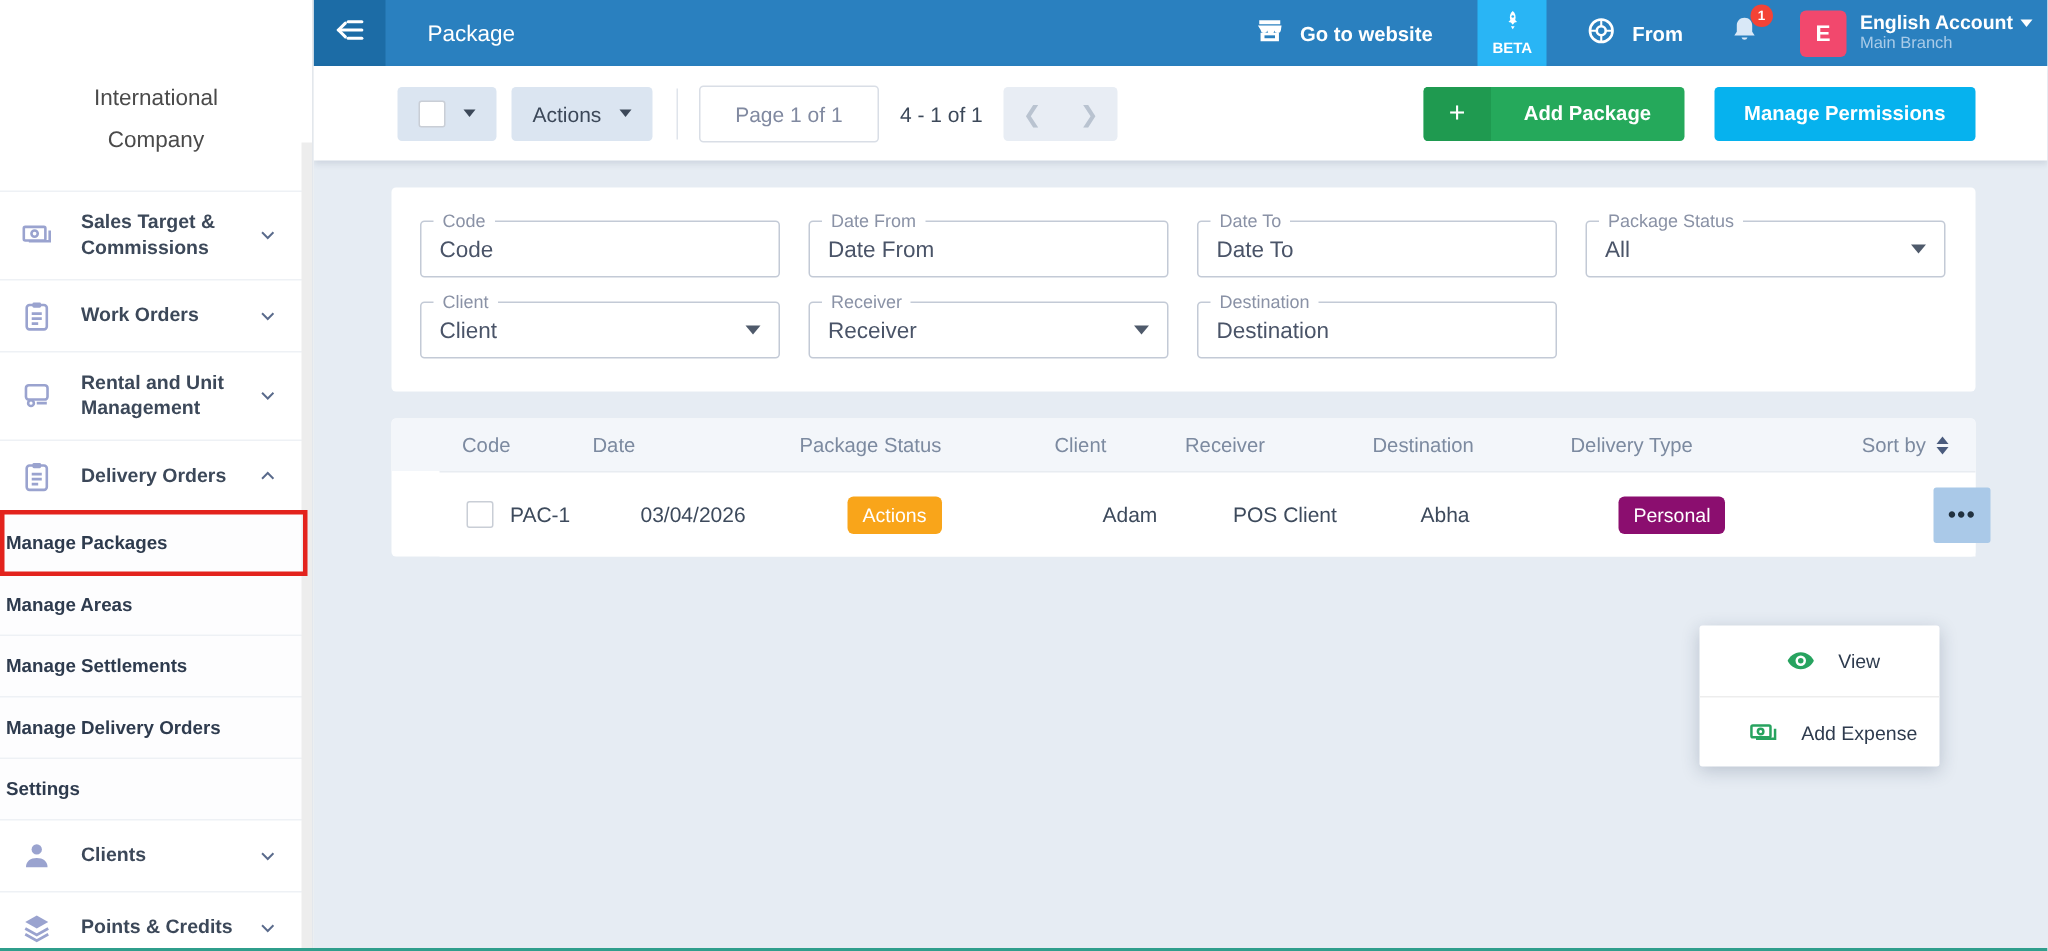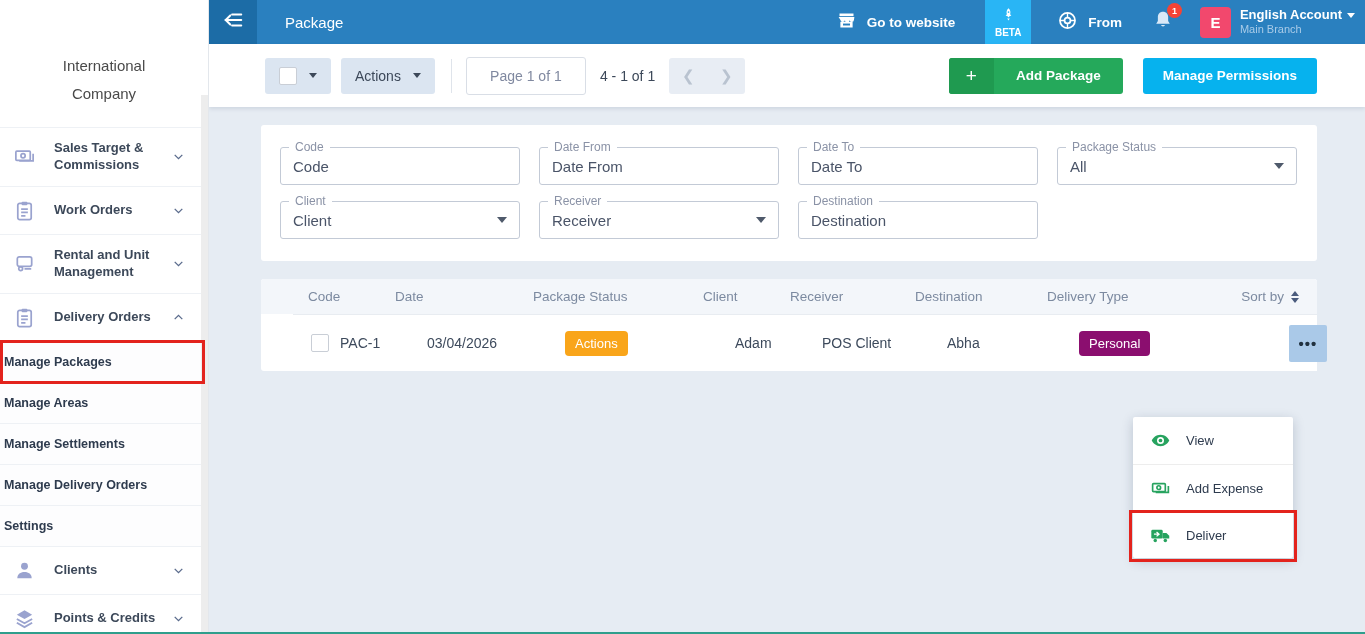--- a/index.html
+++ b/index.html
@@ -129,21 +129,21 @@
   .more-btn {
     width:38px; height:37px; background:#aac9e8; border:none; border-radius:2px;
     color:#21313f; font-size:15px; font-weight:700; letter-spacing:1px; cursor:pointer;
     display:flex; align-items:center; justify-content:center;
   }
   
   .row-menu {
     position:absolute; left:1133px; top:417px; width:160px; background:#fff; z-index:20;
     box-shadow:0 3px 12px rgba(30,50,80,.22); border-radius:2px;
   }
-  .menu-item { position:relative; height:47px; display:flex; align-items:center; gap:14px; padding-left:17px; cursor:pointer; border-top:1px solid #ededed; }
+  .menu-item { position:relative; height:47px; display:flex; align-items:center; gap:14px; padding-left:17px; cursor:pointer; border-top:1px solid #ededed;justify-content:center; }
   .menu-item:first-child { border-top:none; }
   .menu-label { font-size:13px; font-weight:500; color:#2e3b4e; }
   .menu-icon { width:22px; display:flex; align-items:center; color:#27a35f; }
   .red-outline-menu {
     position:absolute; left:-4px; right:-4px; top:-2px; bottom:-4px;
     border:3px solid #e3231d; pointer-events:none; z-index:25;
   }
   
   .bottom-line { position:absolute; left:0; right:0; bottom:0; height:2px; background:#2f9e8c; z-index:40; }
 </style>
@@ -474,28 +474,15 @@
   <div class="menu-item">
     <span class="menu-icon">
       <svg width="21" height="21" viewBox="0 0 24 24" fill="none" stroke="currentColor" stroke-width="1.9">
           <rect x="3" y="6.5" width="14.5" height="9" rx="1"></rect>
           <circle cx="10" cy="11" r="2.1"></circle>
           <path d="M6.5 16.5 H21 V9"></path>
         </svg>
     </span>
     <span class="menu-label">Add Expense</span>
   </div>
-  <div class="menu-item">
-    <span class="menu-icon">
-      <svg width="21" height="21" viewBox="0 0 24 24" fill="currentColor">
-          <rect x="1.5" y="5.5" width="13" height="10" rx="1.5"></rect>
-          <path d="M14.5 9 h4.2 L22 12.3 V15.5 h-7.5 Z"></path>
-          <circle cx="6" cy="17.8" r="2"></circle>
-          <circle cx="17.5" cy="17.8" r="2"></circle>
-          <path d="M4.5 10.5 h5 M7.5 8 l2.8 2.5 -2.8 2.5" stroke="#fff" stroke-width="1.5" fill="none"></path>
-        </svg>
-    </span>
-    <span class="menu-label">Deliver</span>
-    <div class="red-outline-menu"></div>
-  </div>
 </div>
 
 <div class="bottom-line"></div>
 
 </body></html>

